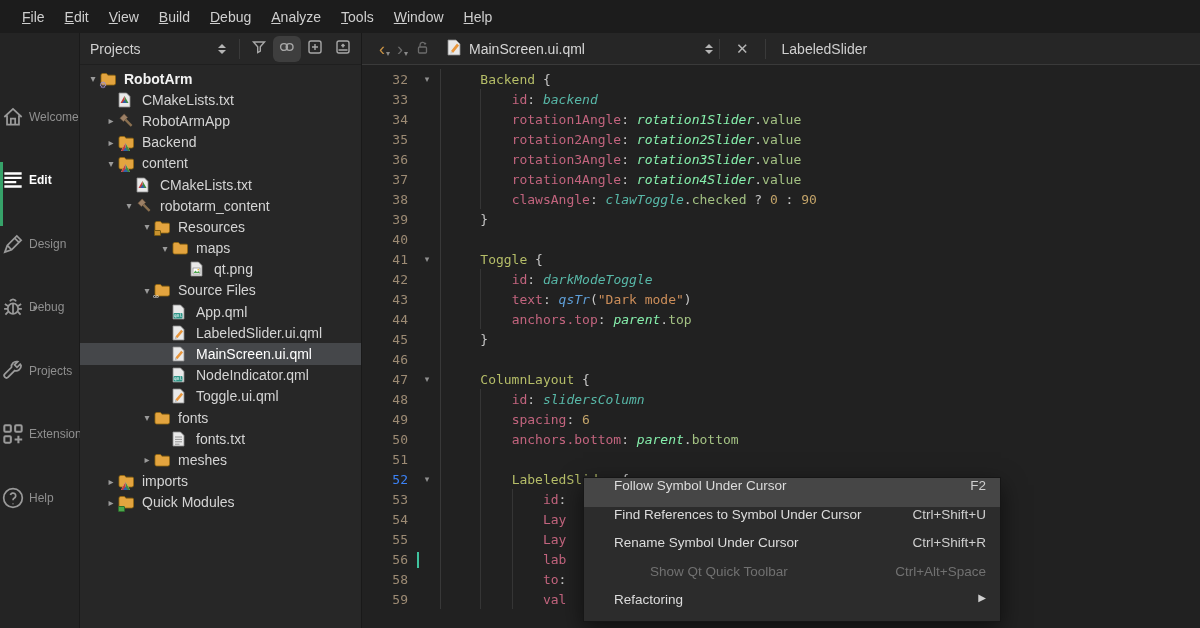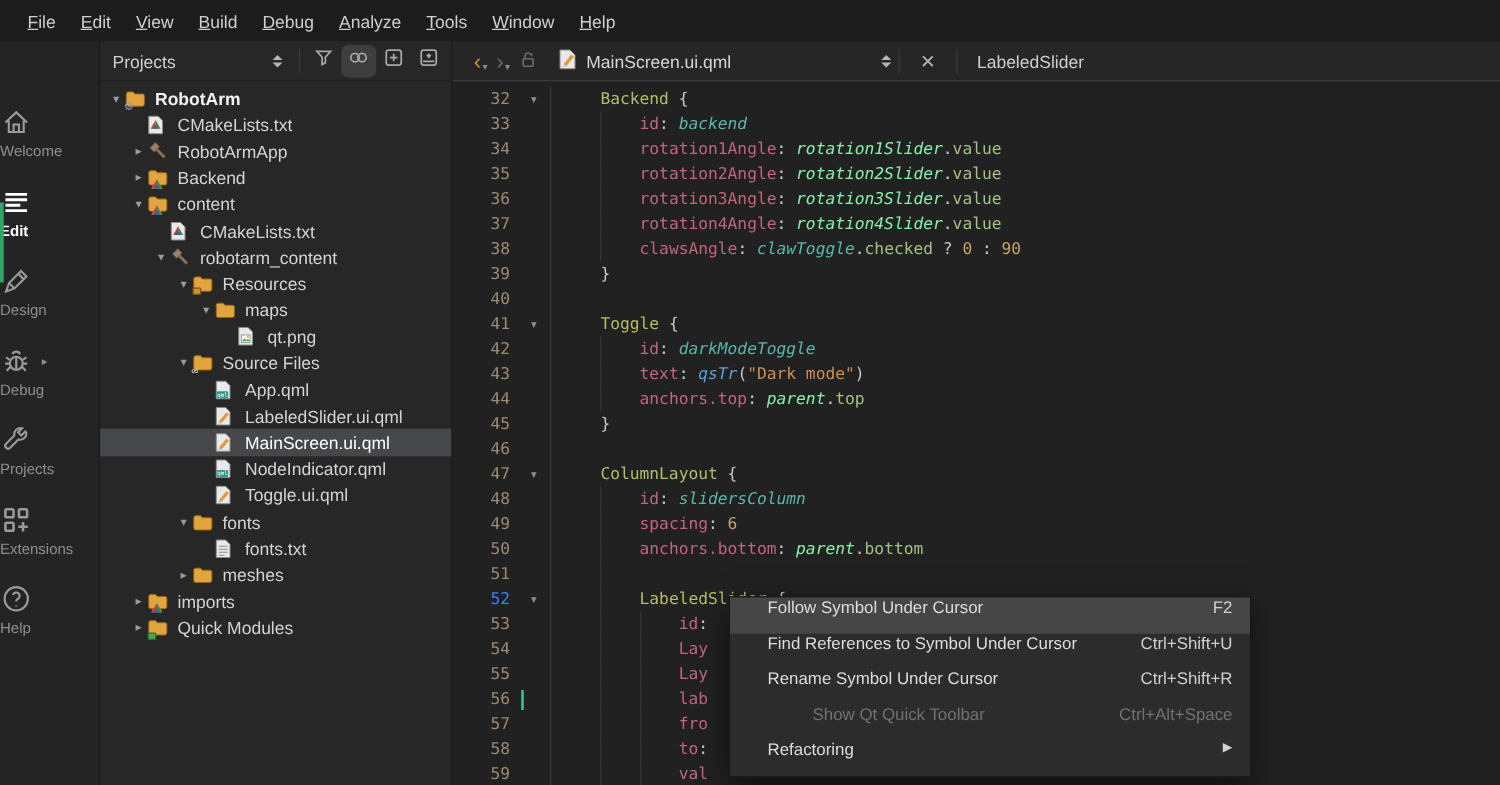--- a/index.html
+++ b/index.html
@@ -6,21 +6,21 @@
   html,body { width:1200px; height:628px; overflow:hidden; }
   body { background:#212121; font-family:"Liberation Sans", sans-serif; position:relative; color:#d0d0d0; }
 
   
   .menubar { position:absolute; left:0; top:0; width:1200px; height:33px; background:#1c1c1c; display:flex; align-items:center; padding-left:12px;text-align:center; }
   .menubar-item { display:inline-block; padding:6px 10px; font-size:14px; color:#cfcfcf; cursor:default; }
   .menubar-item::first-letter { text-decoration:underline; }
 
   
   .modebar { position:absolute; left:0; top:33px; width:80px; height:595px; background:#242424; border-right:1px solid #1a1a1a; padding-top:52px; }
-  .mode-item { height:63.5px; display:flex; flex-direction:column; justify-content:flex-start; gap:3px; }
+  .mode-item { height:63.5px; display:flex; flex-direction:row; align-items:center; justify-content:flex-start; gap:3px; }
   .mode-item .micon { width:26px; height:26px; display:flex; align-items:center; justify-content:center; position:relative; }
   .mode-item .mlabel { font-size:12px; color:#8f8f8f; }
   .mode-item.active .mlabel { color:#ffffff; font-weight:bold; }
   .mode-item svg { stroke:#9a9a9a; fill:none; stroke-width:1.6; }
   .mode-item.active svg { stroke:#ffffff; }
   .mode-active-bar { position:absolute; left:0; top:129px; width:3px; height:64px; background:#36a269; }
   .mode-sub-arrow { position:absolute; right:-12px; top:8px; color:#8f8f8f; font-size:9px; }
 
   
   .projpanel { position:absolute; left:80px; top:33px; width:282px; height:595px; background:#272727; border-right:1px solid #191919; }
@@ -611,25 +611,20 @@
         <div class="ct"><span class="guide" style="left: calc(4ch + 8px);"></span><span class="guide" style="left: calc(8ch + 8px);"></span><span class="tk-pl">            </span><span class="tk-prop">Lay</span></div>
       </div>
       <div class="cl">
         <span class="num">56</span>
         <span class="fold">
           <span class="cursor-bar"></span>
         </span>
         <div class="ct"><span class="guide" style="left: calc(4ch + 8px);"></span><span class="guide" style="left: calc(8ch + 8px);"></span><span class="tk-pl">            </span><span class="tk-prop">lab</span></div>
       </div>
       <div class="cl">
-        <span class="num">57</span>
-        <span class="fold"></span>
-        <div class="ct"><span class="guide" style="left: calc(4ch + 8px);"></span><span class="guide" style="left: calc(8ch + 8px);"></span><span class="tk-pl">            </span><span class="tk-prop">fro</span></div>
-      </div>
-      <div class="cl">
         <span class="num">58</span>
         <span class="fold"></span>
         <div class="ct"><span class="guide" style="left: calc(4ch + 8px);"></span><span class="guide" style="left: calc(8ch + 8px);"></span><span class="tk-pl">            </span><span class="tk-prop">to</span><span class="tk-pu">:</span></div>
       </div>
       <div class="cl">
         <span class="num">59</span>
         <span class="fold"></span>
         <div class="ct"><span class="guide" style="left: calc(4ch + 8px);"></span><span class="guide" style="left: calc(8ch + 8px);"></span><span class="tk-pl">            </span><span class="tk-prop">val</span></div>
       </div>
     </div>

